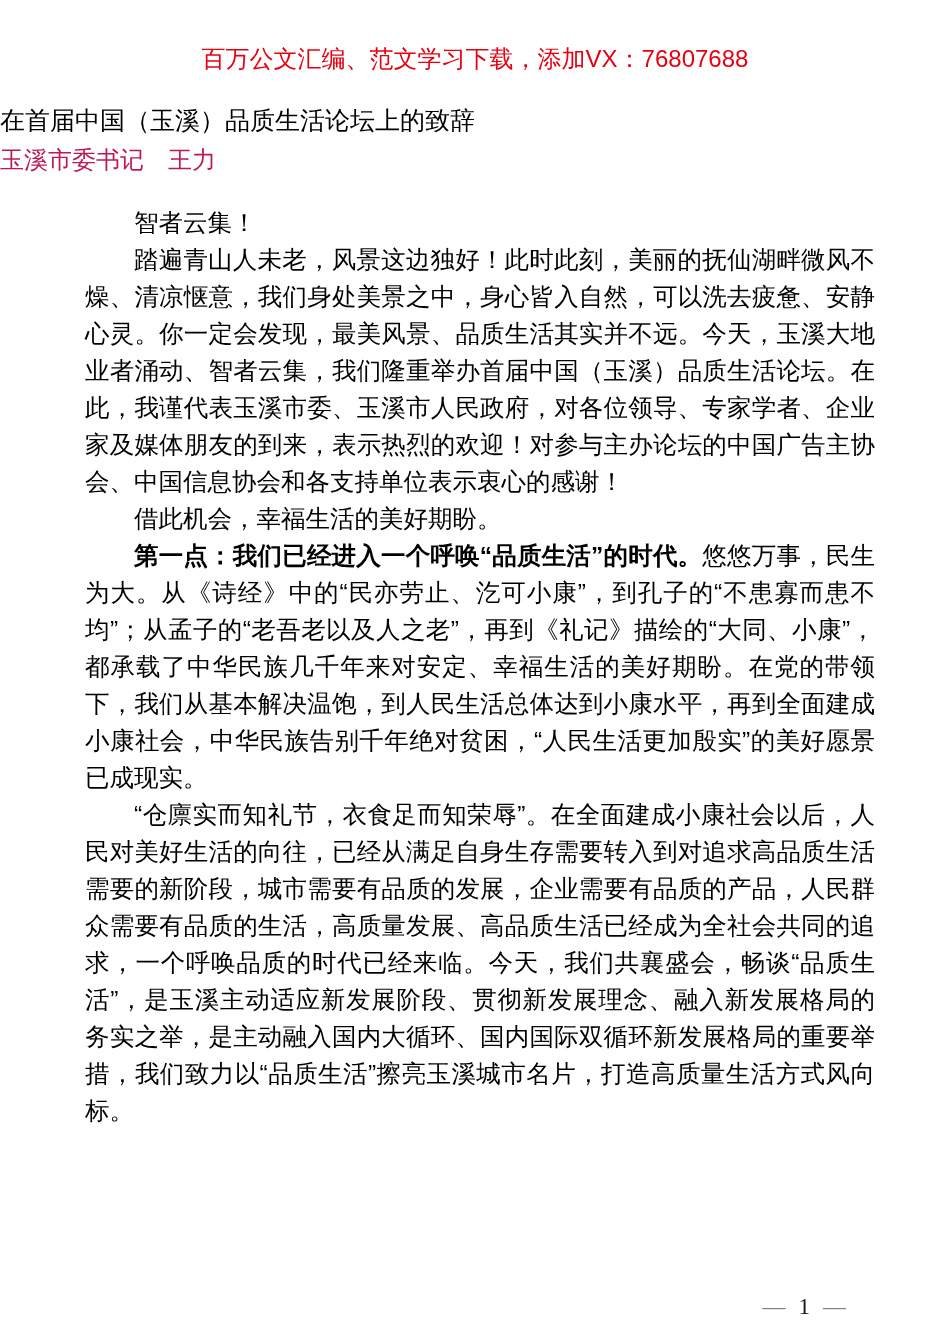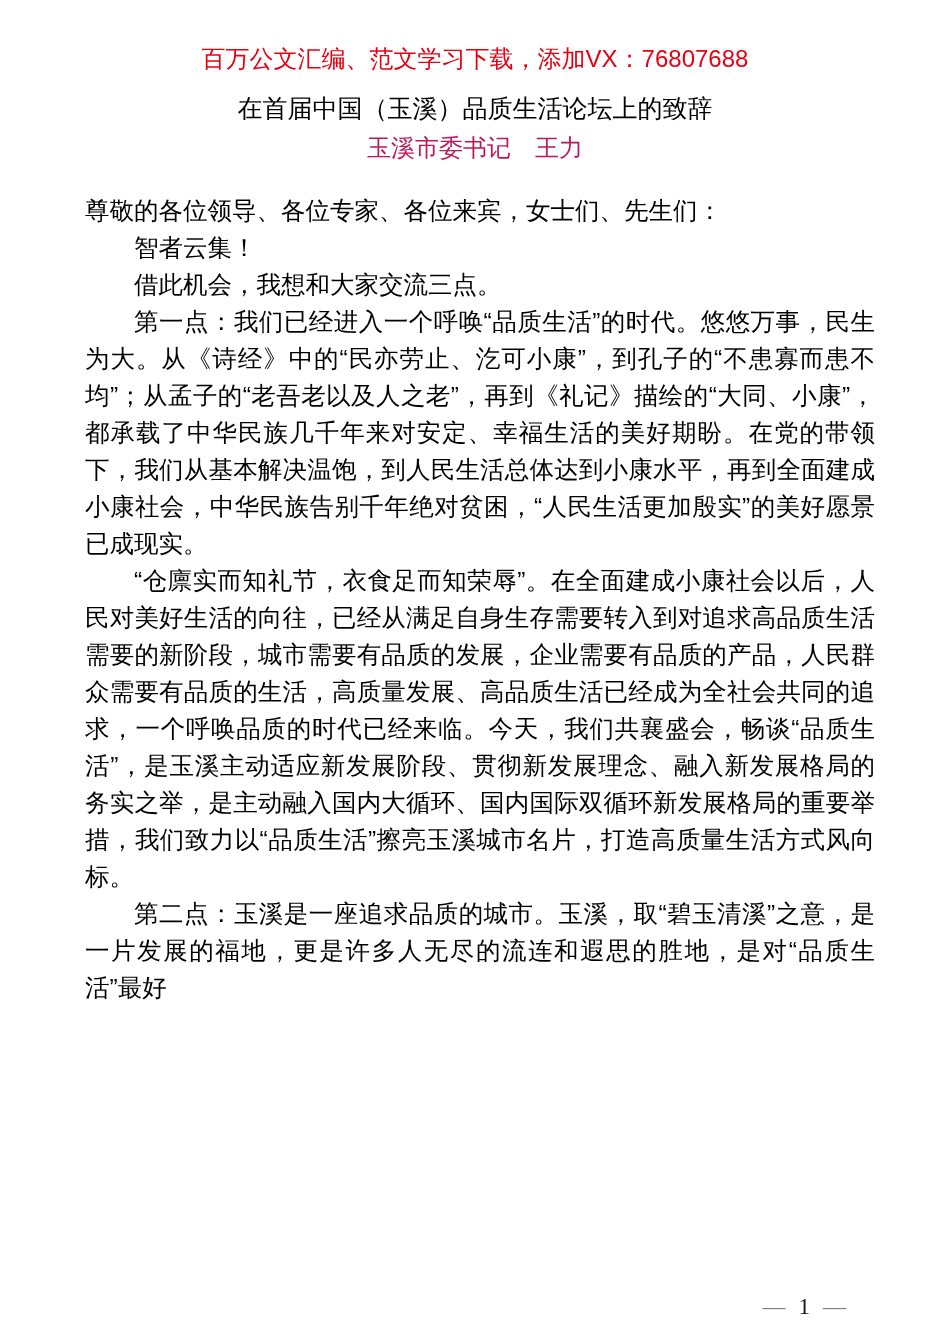--- a/index.html
+++ b/index.html
@@ -18,22 +18,22 @@
     overflow: hidden;
   }
   .banner {
     padding-top: 44px;
     text-align: center;
     font-size: 24px;
     line-height: 30px;
     color: #e60012;
   }
   .title-block {
-    margin-top: 14px;
-    text-align: center;
+    margin-top: 26px;
+    text-align: left;
   }
   .doc-title {
     margin: 0;
     font-size: 25px;
     font-weight: 400;
     line-height: 40px;
     color: #000000;
   }
   .doc-author {
     font-size: 24px;
@@ -53,21 +53,21 @@
     color: #000000;
   }
   .doc-body p {
     margin: 0;
     padding: 0;
   }
   .doc-body p.indent {
     text-indent: 2em;
   }
   .doc-body span.bold {
-    font-weight: 400;
+    font-weight: 700;
     margin-top: 15px;
   }
   .page-num {
     position: absolute;
     top: 1292px;
     right: 104px;
     display: flex;
     align-items: baseline;
     gap: 13px;
     font-family: "Liberation Serif", serif;
@@ -83,26 +83,25 @@
 <div class="page">
 
   <div class="banner" style="color: rgb(230, 0, 18);">百万公文汇编、范文学习下载，添加VX：76807688</div>
 
   <div class="title-block">
     <h1 class="doc-title">在首届中国（玉溪）品质生活论坛上的致辞</h1>
     <div class="doc-author">玉溪市委书记　王力</div>
   </div>
 
   <div class="doc-body">
-      <p class=""><span class="">尊敬的各位领导、各位专家、各位来宾，女士们、先生们：</span></p>
       <p class="indent"><span class="">智者云集！</span></p>
-      <p class="indent"><span class="">借此机会，我想和大家交流三点。</span></p>
+      <p class="indent"><span class="">踏遍青山人未老，风景这边独好！此时此刻，美丽的抚仙湖畔微风不燥、清凉惬意，我们身处美景之中，身心皆入自然，可以洗去疲惫、安静心灵。你一定会发现，最美风景、品质生活其实并不远。今天，玉溪大地业者涌动、智者云集，我们隆重举办首届中国（玉溪）品质生活论坛。在此，我谨代表玉溪市委、玉溪市人民政府，对各位领导、专家学者、企业家及媒体朋友的到来，表示热烈的欢迎！对参与主办论坛的中国广告主协会、中国信息协会和各支持单位表示衷心的感谢！</span></p>
+      <p class="indent"><span class="">借此机会，幸福生活的美好期盼。</span></p>
       <p class="indent"><span class="bold">第一点：我们已经进入一个呼唤“品质生活”的时代。</span><span class="">悠悠万事，民生为大。从《诗经》中的“民亦劳止、汔可小康”，到孔子的“不患寡而患不均”；从孟子的“老吾老以及人之老”，再到《礼记》描绘的“大同、小康”，都承载了中华民族几千年来对安定、幸福生活的美好期盼。在党的带领下，我们从基本解决温饱，到人民生活总体达到小康水平，再到全面建成小康社会，中华民族告别千年绝对贫困，“人民生活更加殷实”的美好愿景已成现实。</span></p>
       <p class="indent"><span class="">“仓廪实而知礼节，衣食足而知荣辱”。在全面建成小康社会以后，人民对美好生活的向往，已经从满足自身生存需要转入到对追求高品质生活需要的新阶段，城市需要有品质的发展，企业需要有品质的产品，人民群众需要有品质的生活，高质量发展、高品质生活已经成为全社会共同的追求，一个呼唤品质的时代已经来临。今天，我们共襄盛会，畅谈“品质生活”，是玉溪主动适应新发展阶段、贯彻新发展理念、融入新发展格局的务实之举，是主动融入国内大循环、国内国际双循环新发展格局的重要举措，我们致力以“品质生活”擦亮玉溪城市名片，打造高质量生活方式风向标。</span></p>
-      <p class="indent"><span class="bold">第二点：玉溪是一座追求品质的城市。</span><span class="">玉溪，取“碧玉清溪”之意，是一片发展的福地，更是许多人无尽的流连和遐思的胜地，是对“品质生活”最好</span></p>
     </div>
 
   <div class="page-num">
     <span class="dash">—</span>
     <span class="num">1</span>
     <span class="dash">—</span>
   </div>
 
 </div>
 

